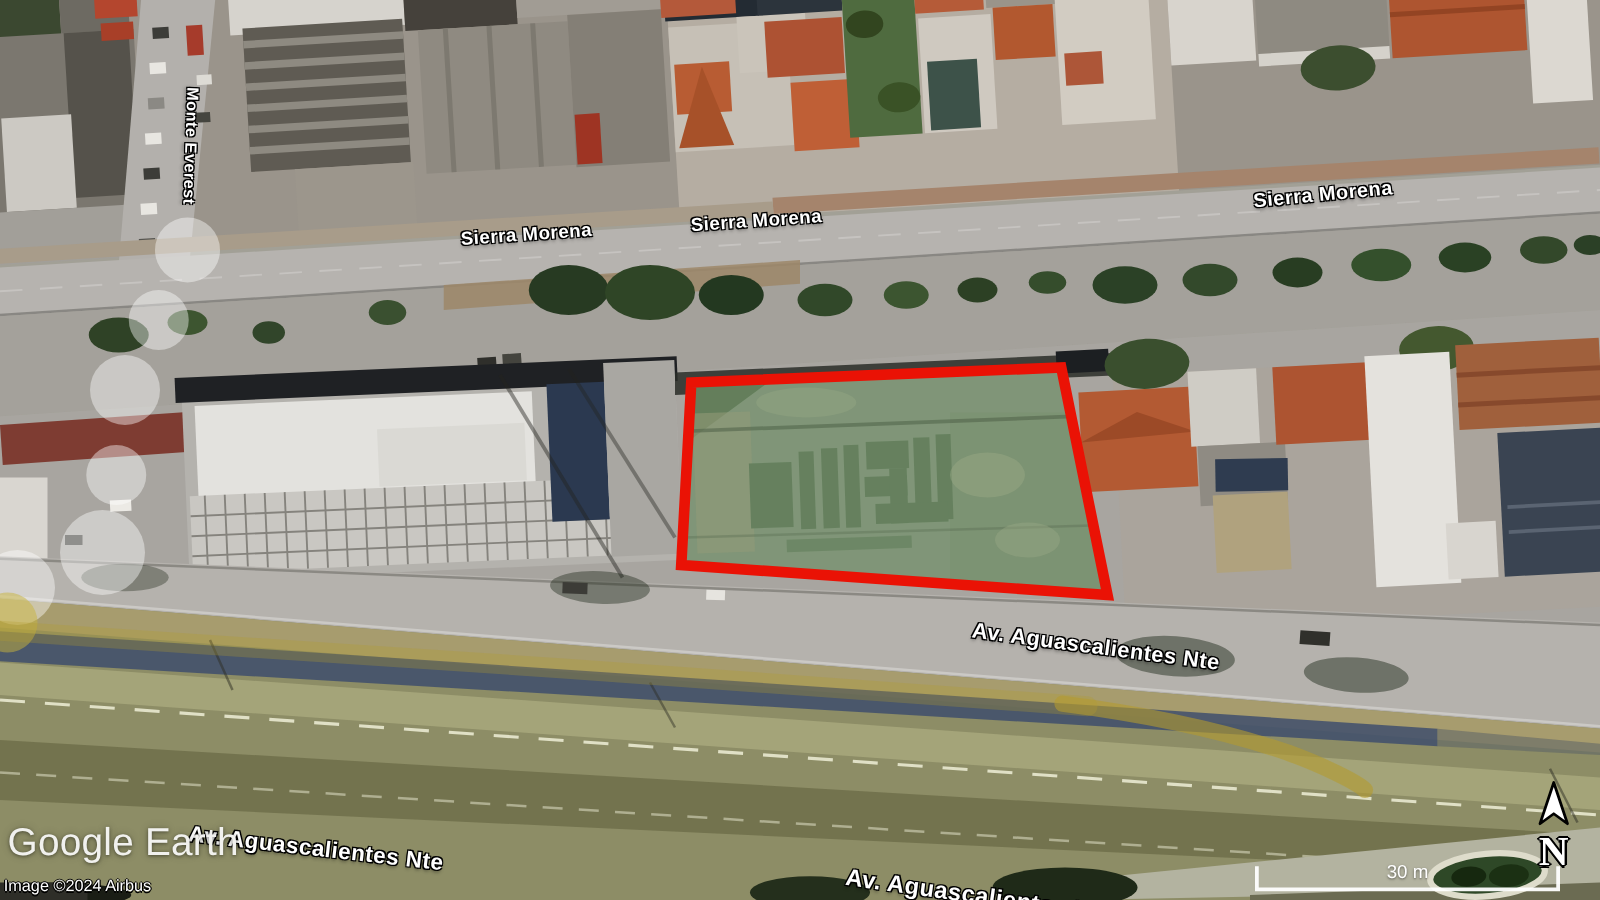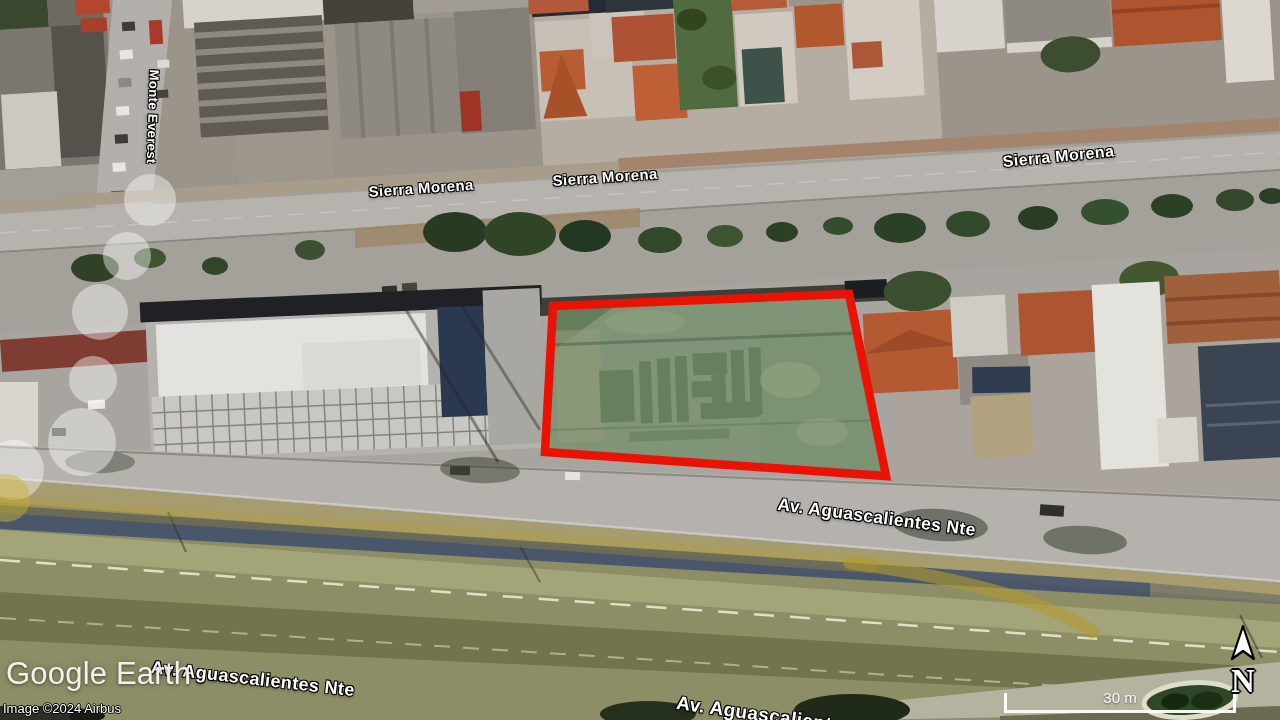--- a/index.html
+++ b/index.html
@@ -11,21 +11,21 @@
     transform-origin:0 0;pointer-events:none;
   }
   #ge-logo{
     position:absolute;left:6px;top:656px;font-size:31px;font-weight:400;color:#f1f1ee;letter-spacing:.2px;
     text-shadow:0 1px 3px rgba(0,0,0,.45),0 0 8px rgba(0,0,0,.2);
   }
   #copyright{
     position:absolute;left:3px;top:701px;font-size:13px;color:#fff;
     text-shadow:-1px 0 0 #000,1px 0 0 #000,0 -1px 0 #000,0 1px 0 #000;
   }
-  #scale-bar{position:absolute;left:1004px;top:690px;width:232px;height:23px;}
+  #scale-bar{position:absolute;left:1004px;top:690px;width:232px;height:23px;padding-left:12px;}
   #scale-bracket{position:absolute;left:0;right:0;bottom:0;height:17px;
     border-left:3px solid rgba(255,255,255,.95);border-right:3px solid rgba(255,255,255,.95);
     border-bottom:3px solid rgba(255,255,255,.95);}
   #scale-label{position:absolute;left:0;right:0;top:-1px;text-align:center;font-size:15px;color:#fff;
     text-shadow:0 1px 2px rgba(0,0,0,.55);}
   #north{position:absolute;left:1220px;top:624px;width:46px;text-align:center;}
   #north-letter{font-family:"Liberation Serif",serif;font-size:33px;line-height:30px;font-weight:700;color:#fff;
     text-shadow:-2px 0 0 #000,2px 0 0 #000,0 -2px 0 #000,0 2px 0 #000,-1px -1px 0 #000,1px 1px 0 #000,-1px 1px 0 #000,1px -1px 0 #000;}
 </style>
 </head>

